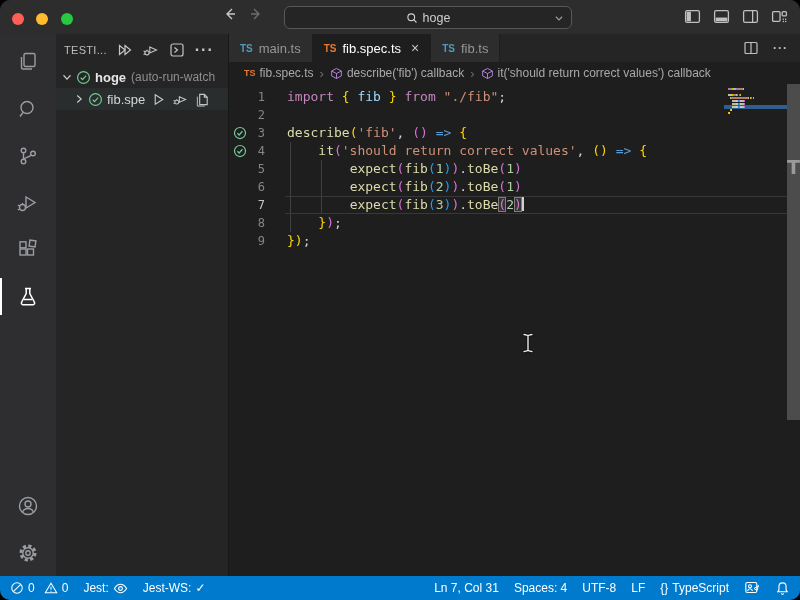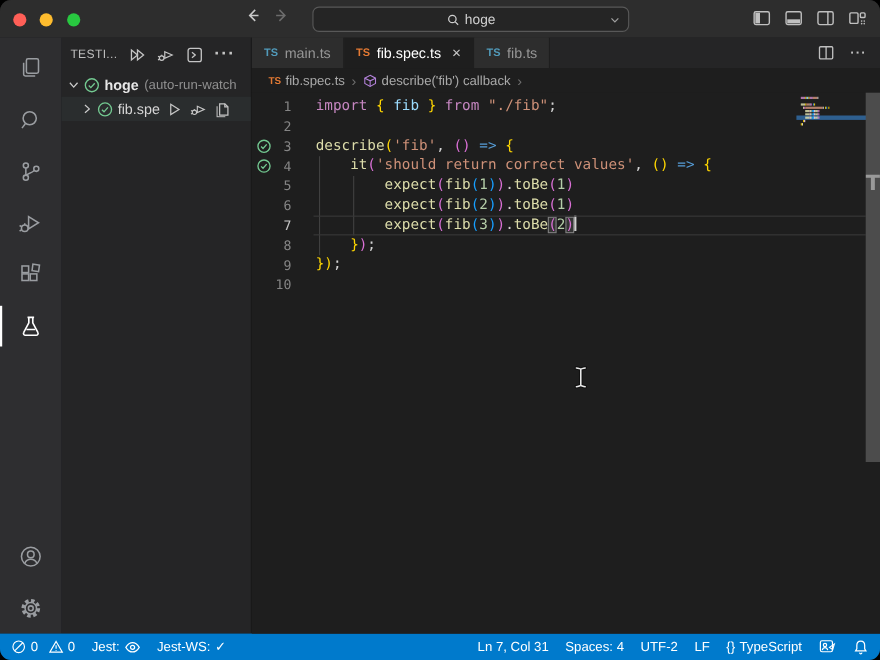--- a/index.html
+++ b/index.html
@@ -287,20 +287,27 @@
         </span>
         <span class="bc-sep">›</span>
         <span class="bc-item">
           <svg width="13" height="13" viewBox="0 0 16 16" fill="none" stroke="#b180d7" stroke-width="1.2">
               <path d="M8 1.8 L14 5 V11 L8 14.2 L2 11 V5 Z"></path>
               <path d="M2 5 L8 8 L14 5 M8 8 V14.2"></path>
             </svg>
           <span>describe('fib') callback</span>
         </span>
         <span class="bc-sep">›</span>
+        <span class="bc-item">
+          <svg width="13" height="13" viewBox="0 0 16 16" fill="none" stroke="#b180d7" stroke-width="1.2">
+              <path d="M8 1.8 L14 5 V11 L8 14.2 L2 11 V5 Z"></path>
+              <path d="M2 5 L8 8 L14 5 M8 8 V14.2"></path>
+            </svg>
+          <span>it('should return correct values') callback</span>
+        </span>
       </div>
 
       <div class="code-area">
         <div class="iguide" style="left:61px;top:58px;height:90px;"></div>
         <div class="iguide" style="left:92px;top:76px;height:54px;"></div>
         <div id="code-lines">
             <div class="cline">
               <span class="lnum">1</span>
               <span class="ltext"><span style="color: rgb(197, 134, 192);">import </span><span style="color: rgb(255, 215, 0);">{</span><span style="color: rgb(212, 212, 212);"> </span><span style="color: rgb(156, 220, 254);">fib</span><span style="color: rgb(212, 212, 212);"> </span><span style="color: rgb(255, 215, 0);">}</span><span style="color: rgb(212, 212, 212);"> </span><span style="color: rgb(197, 134, 192);">from </span><span style="color: rgb(206, 145, 120);">"./fib"</span><span style="color: rgb(212, 212, 212);">;</span></span>
             </div>
@@ -337,24 +344,20 @@
               <span class="lnum">7</span>
               <span class="ltext"><span style="color: rgb(212, 212, 212);">        </span><span style="color: rgb(220, 220, 170);">expect</span><span style="color: rgb(218, 112, 214);">(</span><span style="color: rgb(220, 220, 170);">fib</span><span style="color: rgb(23, 159, 255);">(</span><span style="color: rgb(181, 206, 168);">3</span><span style="color: rgb(23, 159, 255);">)</span><span style="color: rgb(218, 112, 214);">)</span><span style="color: rgb(212, 212, 212);">.</span><span style="color: rgb(220, 220, 170);">toBe</span><span class="bmatch" style="color: rgb(218, 112, 214);">(</span><span style="color: rgb(181, 206, 168);">2</span><span class="bmatch" style="color: rgb(218, 112, 214);">)</span><span class="cursor"></span></span>
             </div>
             <div class="cline">
               <span class="lnum">8</span>
               <span class="ltext"><span style="color: rgb(212, 212, 212);">    </span><span style="color: rgb(255, 215, 0);">}</span><span style="color: rgb(218, 112, 214);">)</span><span style="color: rgb(212, 212, 212);">;</span></span>
             </div>
             <div class="cline">
               <span class="lnum">9</span>
               <span class="ltext"><span style="color: rgb(255, 215, 0);">}</span><span style="color: rgb(255, 215, 0);">)</span><span style="color: rgb(212, 212, 212);">;</span></span>
-            </div>
-            <div class="cline">
-              <span class="lnum">10</span>
-              <span class="ltext"></span>
             </div>
           </div>
         <div class="minimap" id="minimap">
             <div style="position: absolute; left: 0px; top: 0px; width: 3.9px; height: 2px; background: rgb(197, 134, 192); opacity: 0.85;"></div>
             <div style="position: absolute; left: 3.9px; top: 0px; width: 1px; height: 2px; background: rgb(255, 215, 0); opacity: 0.85;"></div>
             <div style="position: absolute; left: 5px; top: 0px; width: 1.7px; height: 2px; background: rgb(156, 220, 254); opacity: 0.85;"></div>
             <div style="position: absolute; left: 7.2px; top: 0px; width: 1px; height: 2px; background: rgb(255, 215, 0); opacity: 0.85;"></div>
             <div style="position: absolute; left: 8.3px; top: 0px; width: 2.8px; height: 2px; background: rgb(197, 134, 192); opacity: 0.85;"></div>
             <div style="position: absolute; left: 11px; top: 0px; width: 3.9px; height: 2px; background: rgb(206, 145, 120); opacity: 0.85;"></div>
             <div style="position: absolute; left: 14.9px; top: 0px; width: 1px; height: 2px; background: rgb(212, 212, 212); opacity: 0.85;"></div>
@@ -452,21 +455,21 @@
         </svg>
     </div>
     <div class="sbi">
       <span>Jest-WS:</span>
       <span>✓</span>
     </div>
 
     <div class="sb-right">
       <span class="sbi">Ln 7, Col 31</span>
       <span class="sbi">Spaces: 4</span>
-      <span class="sbi">UTF-2</span>
+      <span class="sbi">UTF-8</span>
       <span class="sbi">LF</span>
       <span class="sbi">
         <span>{}</span>
         <span>TypeScript</span>
       </span>
       <svg class="sbi" width="16" height="16" viewBox="0 0 16 16" fill="none" stroke="#fff" stroke-width="1.1">
           <rect x="1.8" y="2.5" width="11" height="10" rx="1.5"></rect>
           <circle cx="6" cy="6.3" r="1.5"></circle>
           <path d="M3.5 11 C4 9.3 5 8.7 6 8.7 C7 8.7 8 9.3 8.5 11"></path>
           <path d="M10 8.5 L14.5 5.5 L13 10.5 Z" stroke-width="1"></path>

